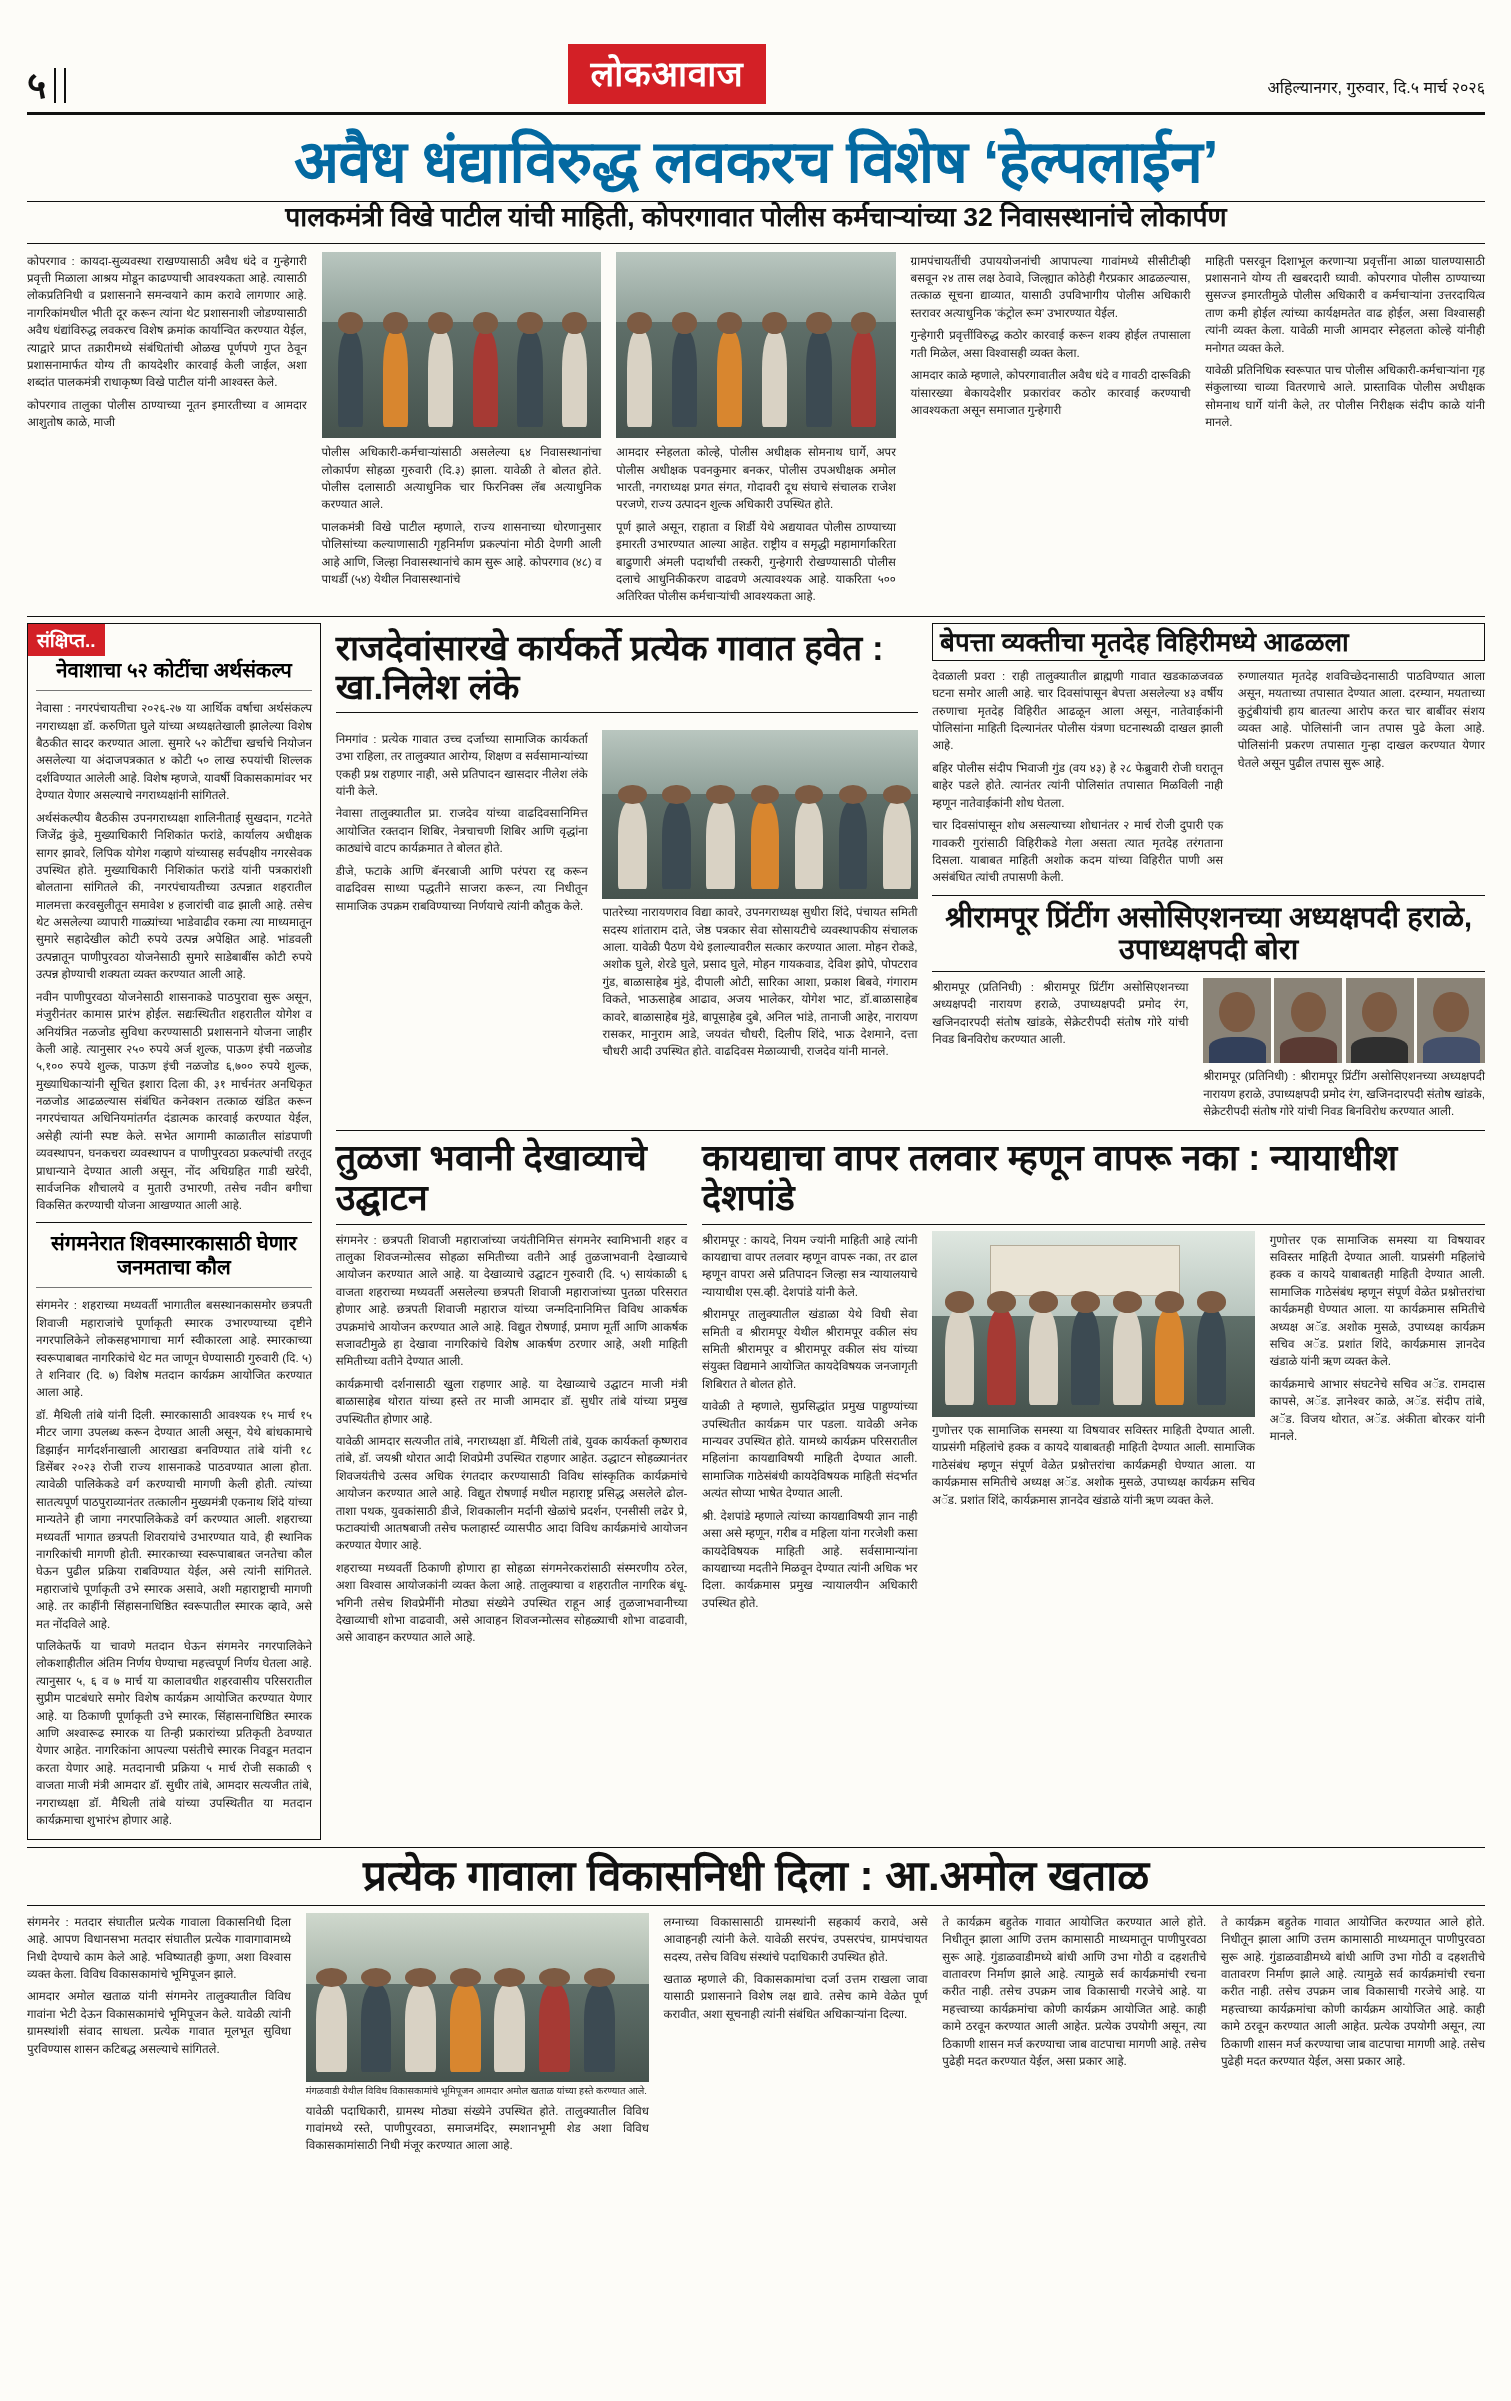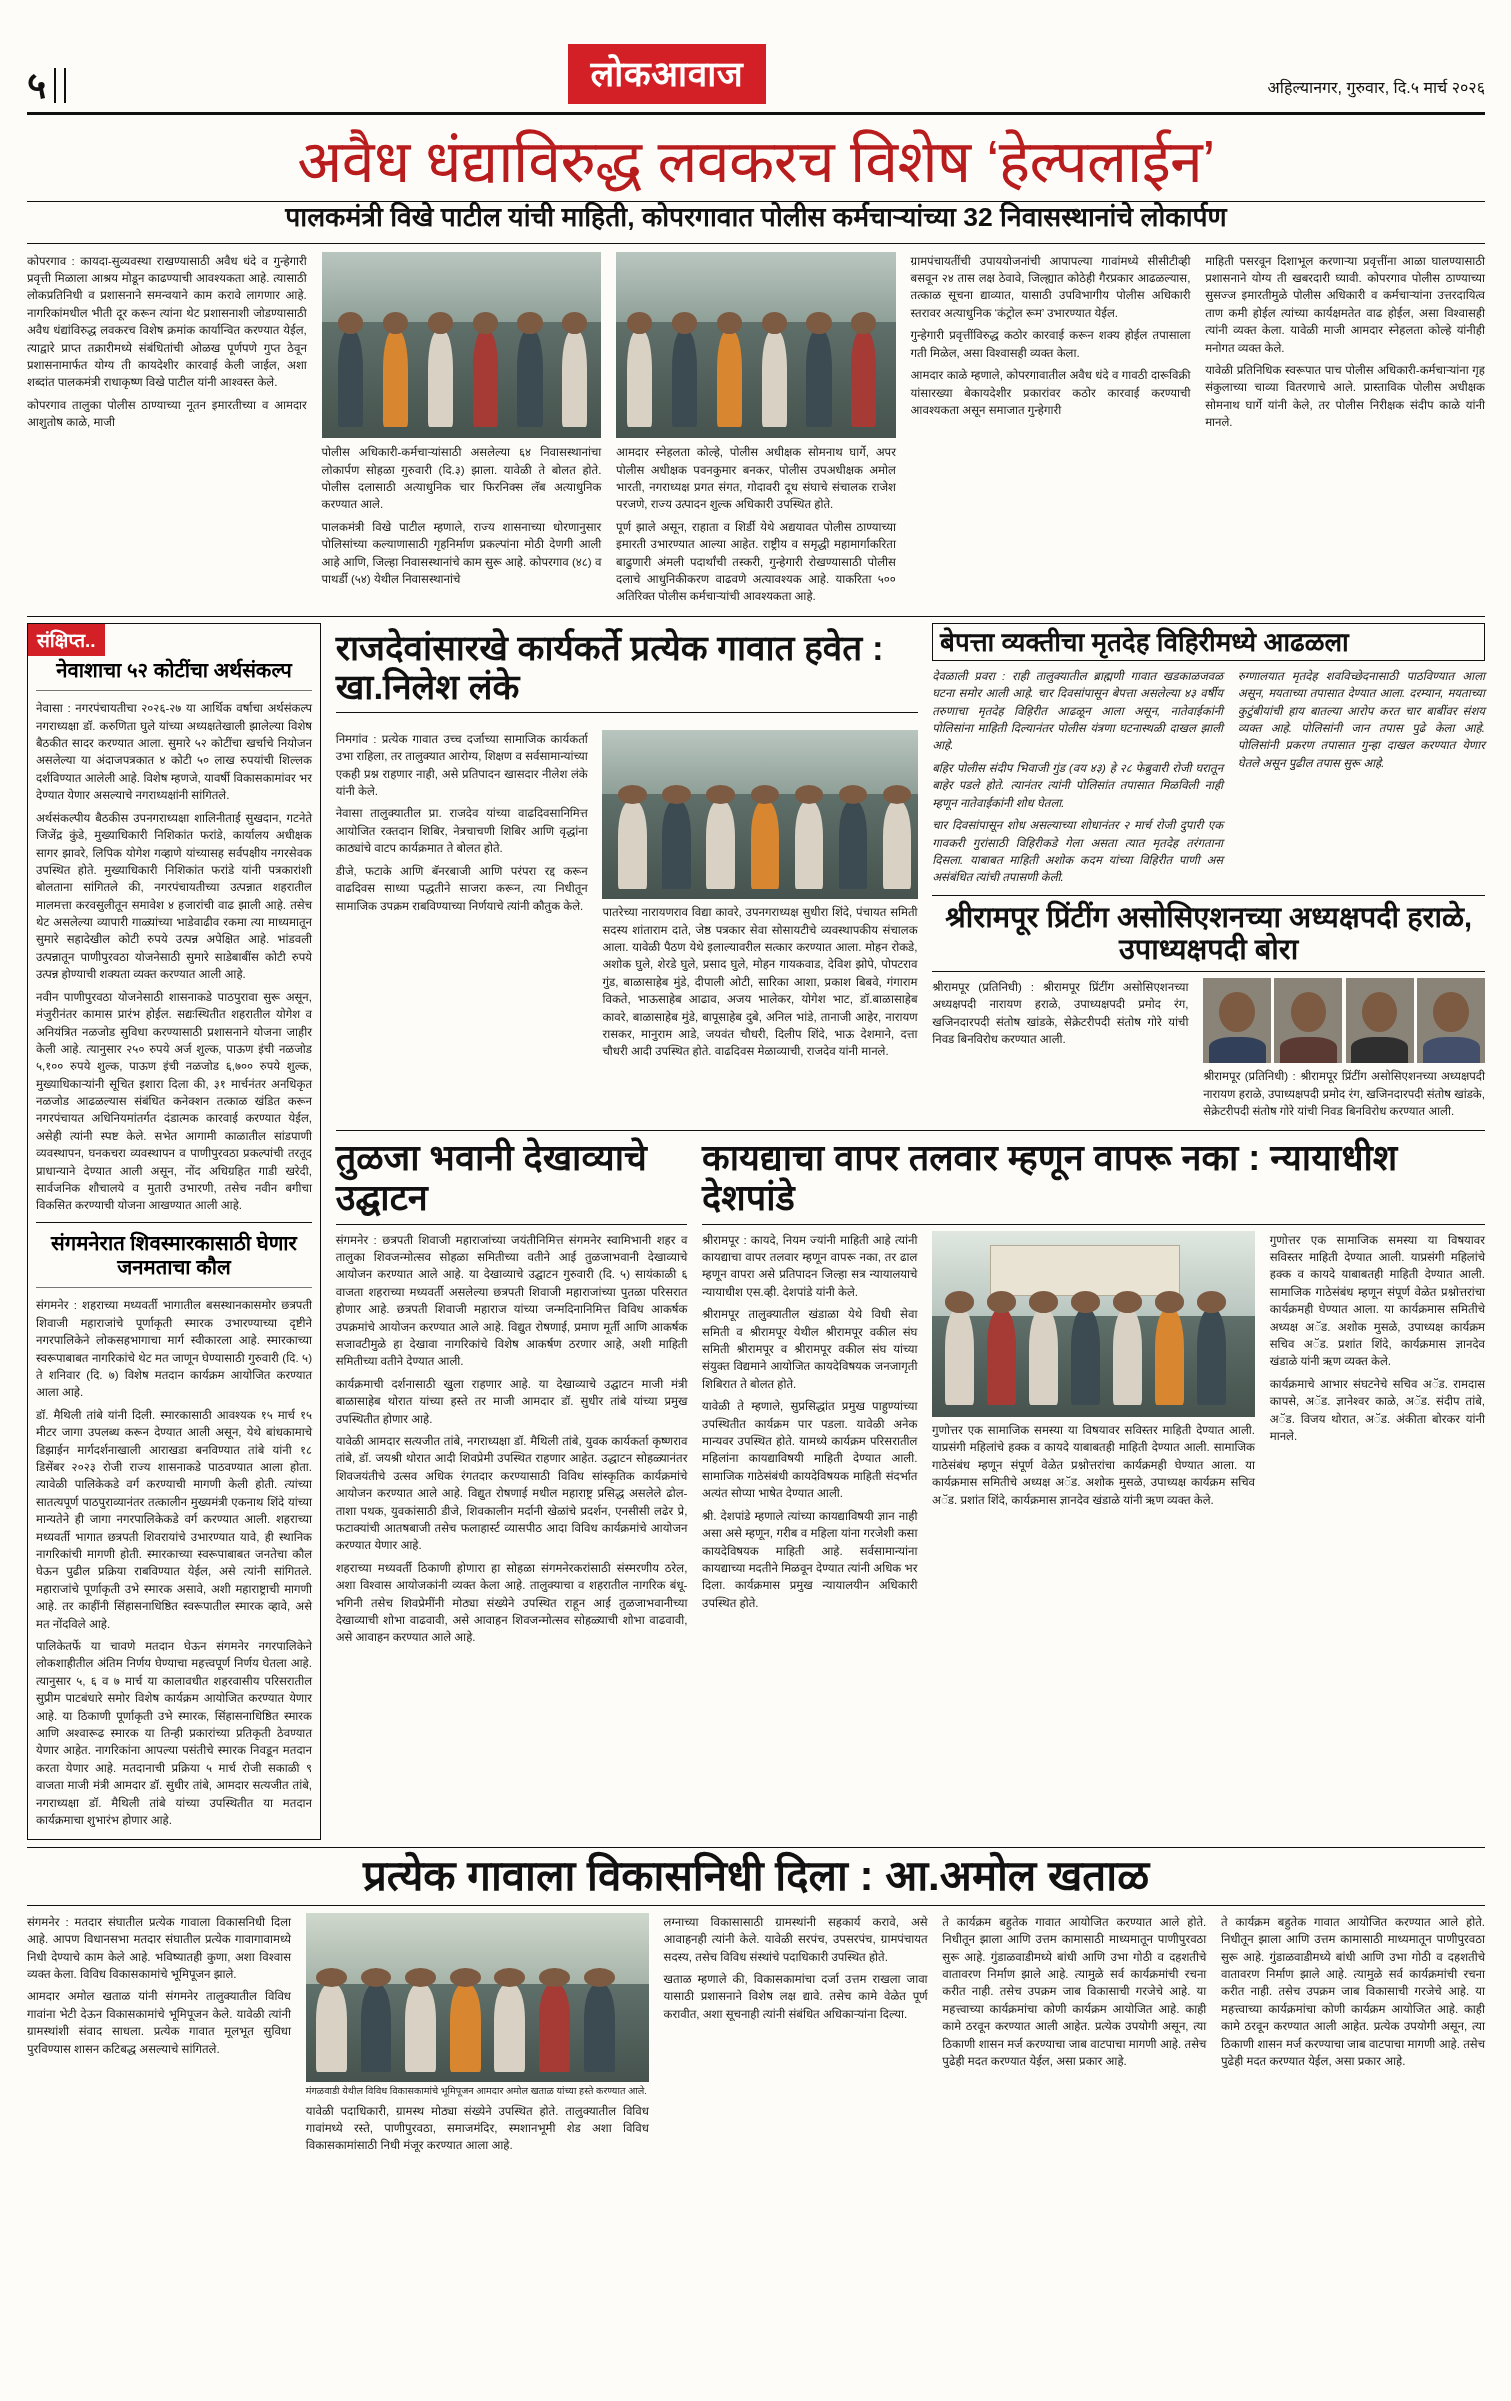--- a/index.html
+++ b/index.html
@@ -12,21 +12,21 @@
   .masthead{display:flex;align-items:flex-end;justify-content:space-between;padding-top:44px;}
   .pageno{font-size:37px;font-weight:bold;color:#111;line-height:1;display:flex;align-items:center;gap:8px;}
   .pageno .bars{display:inline-block;width:8px;height:35px;border-left:2.8px solid #111;border-right:2.8px solid #111;}
   .logo-wrap{flex:1;display:flex;justify-content:center;align-items:center;}
   .logo{background:#d32026;color:#fff;font-size:35px;font-weight:bold;padding:4.5px 22.6px 8px 22.6px;letter-spacing:0.6px;}
   .dateline{font-size:16px;color:#111;white-space:nowrap;padding-bottom:5.6px;}
   .rule-thick{border-top:3.4px solid #111;margin-top:8px;}
 
   
   .lead-head{
-    text-align:center;font-size:59px;font-weight:normal;color:#b91c1c;line-height:1.12;
+    text-align:center;font-size:59px;font-weight:bold;color:#0369a1;line-height:1.12;
     padding:14.7px 0 5.6px 0;letter-spacing:-0.6px;
   }
   .lead-sub{
     text-align:center;font-size:26.5px;font-weight:bold;color:#111;line-height:1.2;padding-bottom:9px;
   }
   .hr2{border-top:1.7px solid #111;}
 
   
   .cols{display:flex;gap:14.7px;}
   .col{flex:1;}
@@ -206,21 +206,21 @@
               </div>
               <p class="body" style="margin-top:4.5px;">पातरेच्या नारायणराव विद्या कावरे, उपनगराध्यक्ष सुधीरा शिंदे, पंचायत समिती सदस्य शांताराम दाते, जेष्ठ पत्रकार सेवा सोसायटीचे व्यवस्थापकीय संचालक आला. यावेळी पैठण येथे इलाल्यावरील सत्कार करण्यात आला. मोहन रोकडे, अशोक घुले, शेरडे घुले, प्रसाद घुले, मोहन गायकवाड, देविश झोपे, पोपटराव गुंड, बाळासाहेब मुंडे, दीपाली ओटी, सारिका आशा, प्रकाश बिबवे, गंगाराम विकते, भाऊसाहेब आढाव, अजय भालेकर, योगेश भाट, डॉ.बाळासाहेब कावरे, बाळासाहेब मुंडे, बापूसाहेब दुबे, अनिल भांडे, तानाजी आहेर, नारायण रासकर, मानुराम आडे, जयवंत चौधरी, दिलीप शिंदे, भाऊ देशमाने, दत्ता चौधरी आदी उपस्थित होते. वाढदिवस मेळाव्याची, राजदेव यांनी मानले.</p>
             </div>
           </div>
         </div>
 
         <div class="col" style="flex:0.95;">
           <div class="box" style="padding:3.4px 6.8px;">
             <div class="secthead" style="font-size:26px;margin:0;">बेपत्ता व्यक्तीचा मृतदेह विहिरीमध्ये आढळला</div>
           </div>
-          <div class="cols" style="margin-top:5.6px;font-style:italic;">
+          <div class="cols" style="margin-top:5.6px;">
             <div class="col">
               <p class="body">देवळाली प्रवरा : राही तालुक्यातील ब्राह्मणी गावात खडकाळजवळ घटना समोर आली आहे. चार दिवसांपासून बेपत्ता असलेल्या ४३ वर्षीय तरुणाचा मृतदेह विहिरीत आढळून आला असून, नातेवाईकांनी पोलिसांना माहिती दिल्यानंतर पोलीस यंत्रणा घटनास्थळी दाखल झाली आहे.</p>
               <p class="body">बहिर पोलीस संदीप भिवाजी गुंड (वय ४३) हे २८ फेब्रुवारी रोजी घरातून बाहेर पडले होते. त्यानंतर त्यांनी पोलिसांत तपासात मिळविली नाही म्हणून नातेवाईकांनी शोध घेतला.</p>
               <p class="body">चार दिवसांपासून शोध असल्याच्या शोधानंतर २ मार्च रोजी दुपारी एक गावकरी गुरांसाठी विहिरीकडे गेला असता त्यात मृतदेह तरंगताना दिसला. याबाबत माहिती अशोक कदम यांच्या विहिरीत पाणी अस असंबंधित त्यांची तपासणी केली.</p>
             </div>
             <div class="col" style="flex:0.85;">
               <p class="body">रुग्णालयात मृतदेह शवविच्छेदनासाठी पाठविण्यात आला असून, मयताच्या तपासात देण्यात आला. दरम्यान, मयताच्या कुटुंबीयांची हाय बातल्या आरोप करत चार बाबींवर संशय व्यक्त आहे. पोलिसांनी जान तपास पुढे केला आहे. पोलिसांनी प्रकरण तपासात गुन्हा दाखल करण्यात येणार घेतले असून पुढील तपास सुरू आहे.</p>
             </div>
           </div>
 

